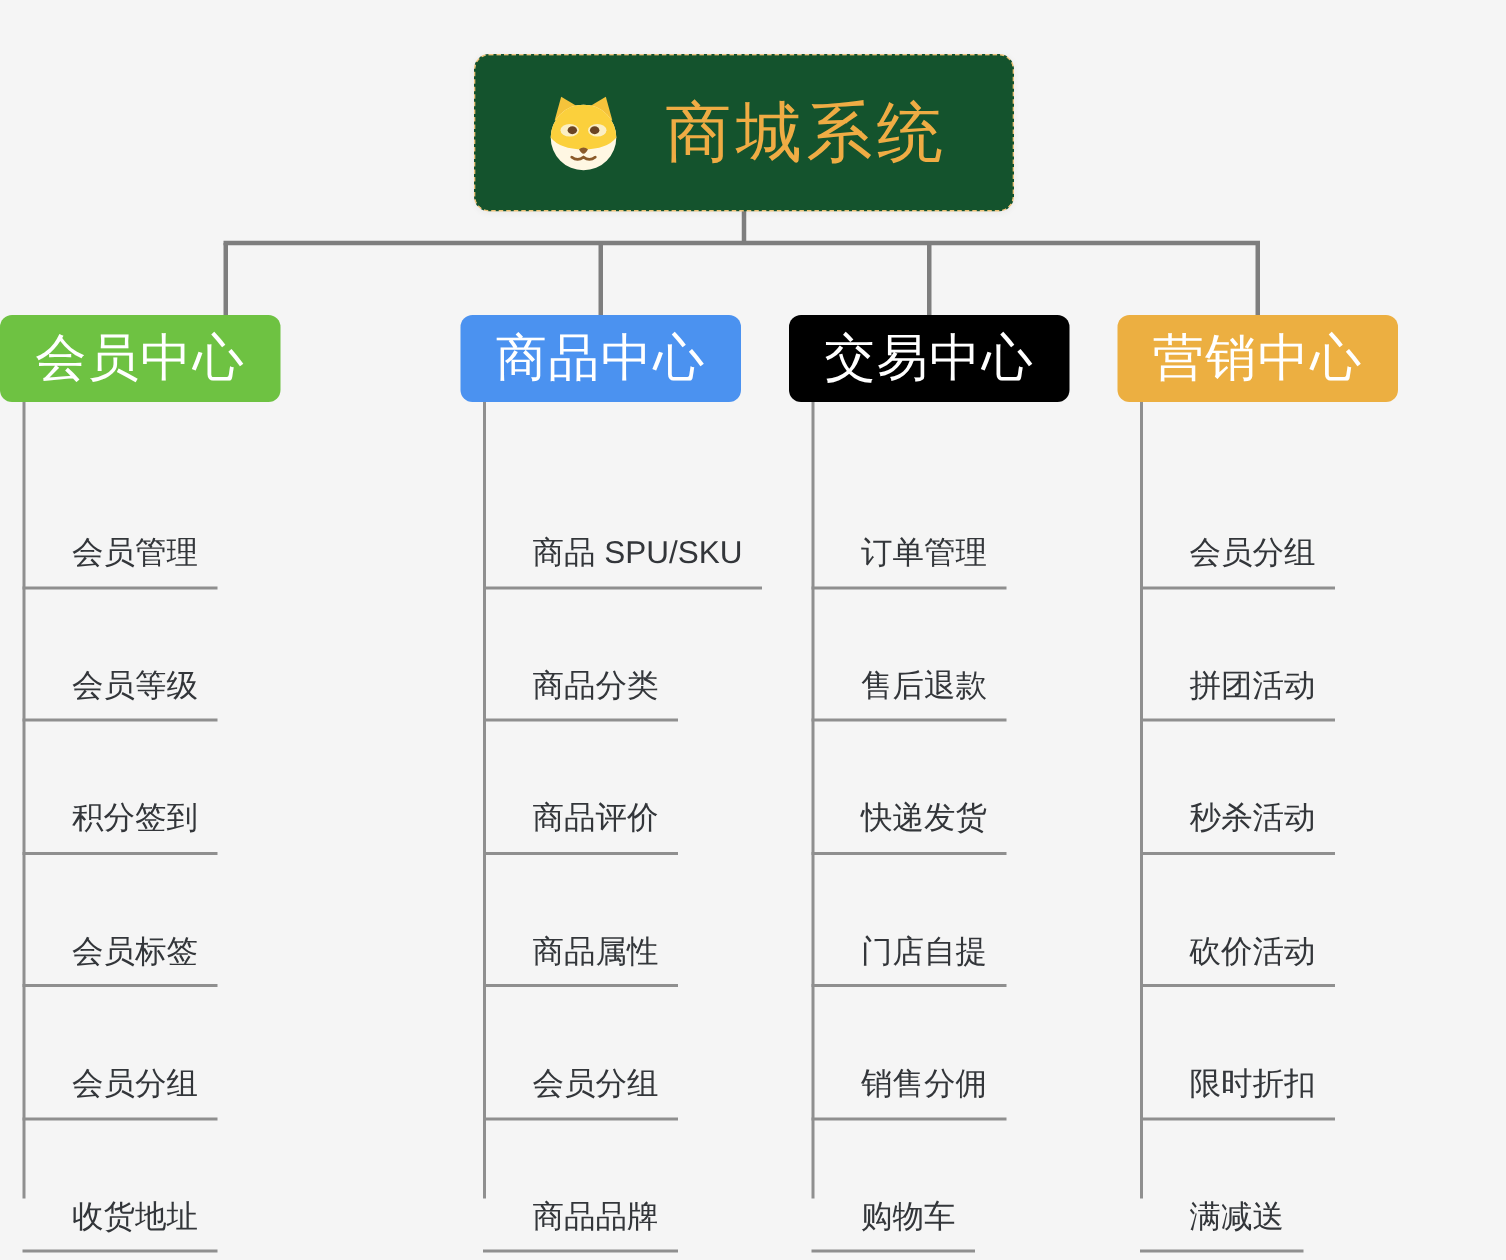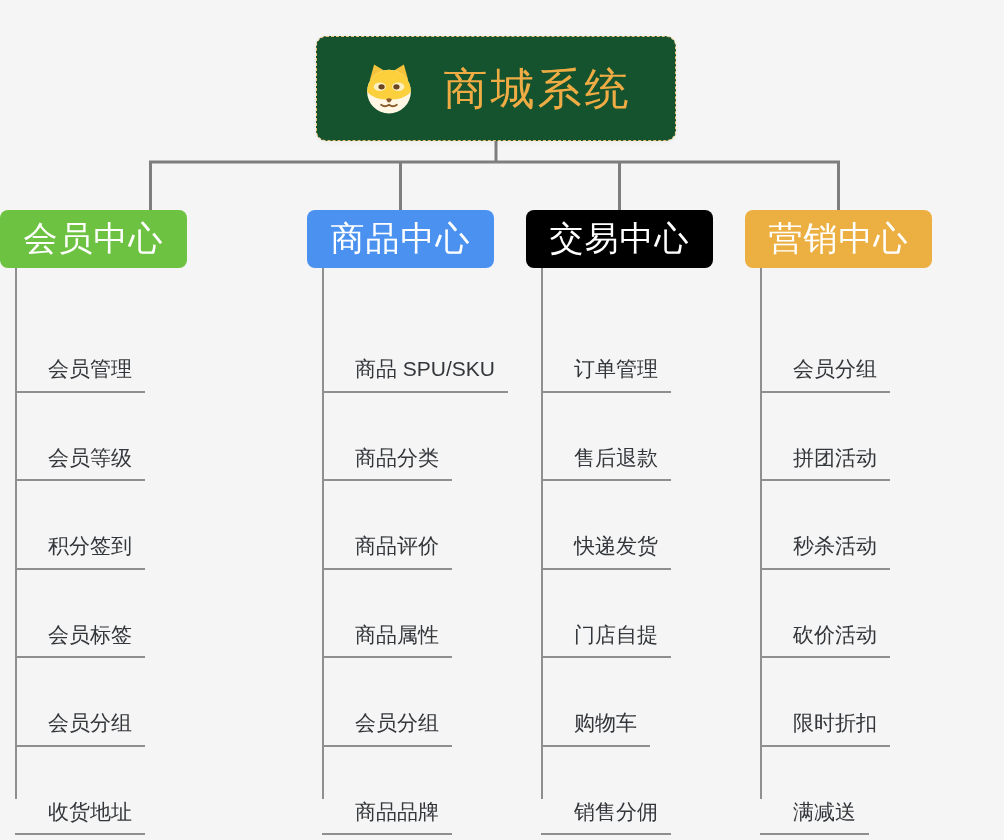--- a/index.html
+++ b/index.html
@@ -123,24 +123,24 @@
         <div class="item">
           <span class="item-label">售后退款</span>
         </div>
         <div class="item">
           <span class="item-label">快递发货</span>
         </div>
         <div class="item">
           <span class="item-label">门店自提</span>
         </div>
         <div class="item">
-          <span class="item-label">购物车</span>
+          <span class="item-label">销售分佣</span>
         </div>
         <div class="item">
-          <span class="item-label">销售分佣</span>
+          <span class="item-label">购物车</span>
         </div>
       </div>
   </div>
 
   <div class="column">
     <div class="branch-header" style="background-color: rgb(236, 175, 65);">营销中心</div>
     <div class="vline"></div>
     <div class="items">
         <div class="item">
           <span class="item-label">会员分组</span>

